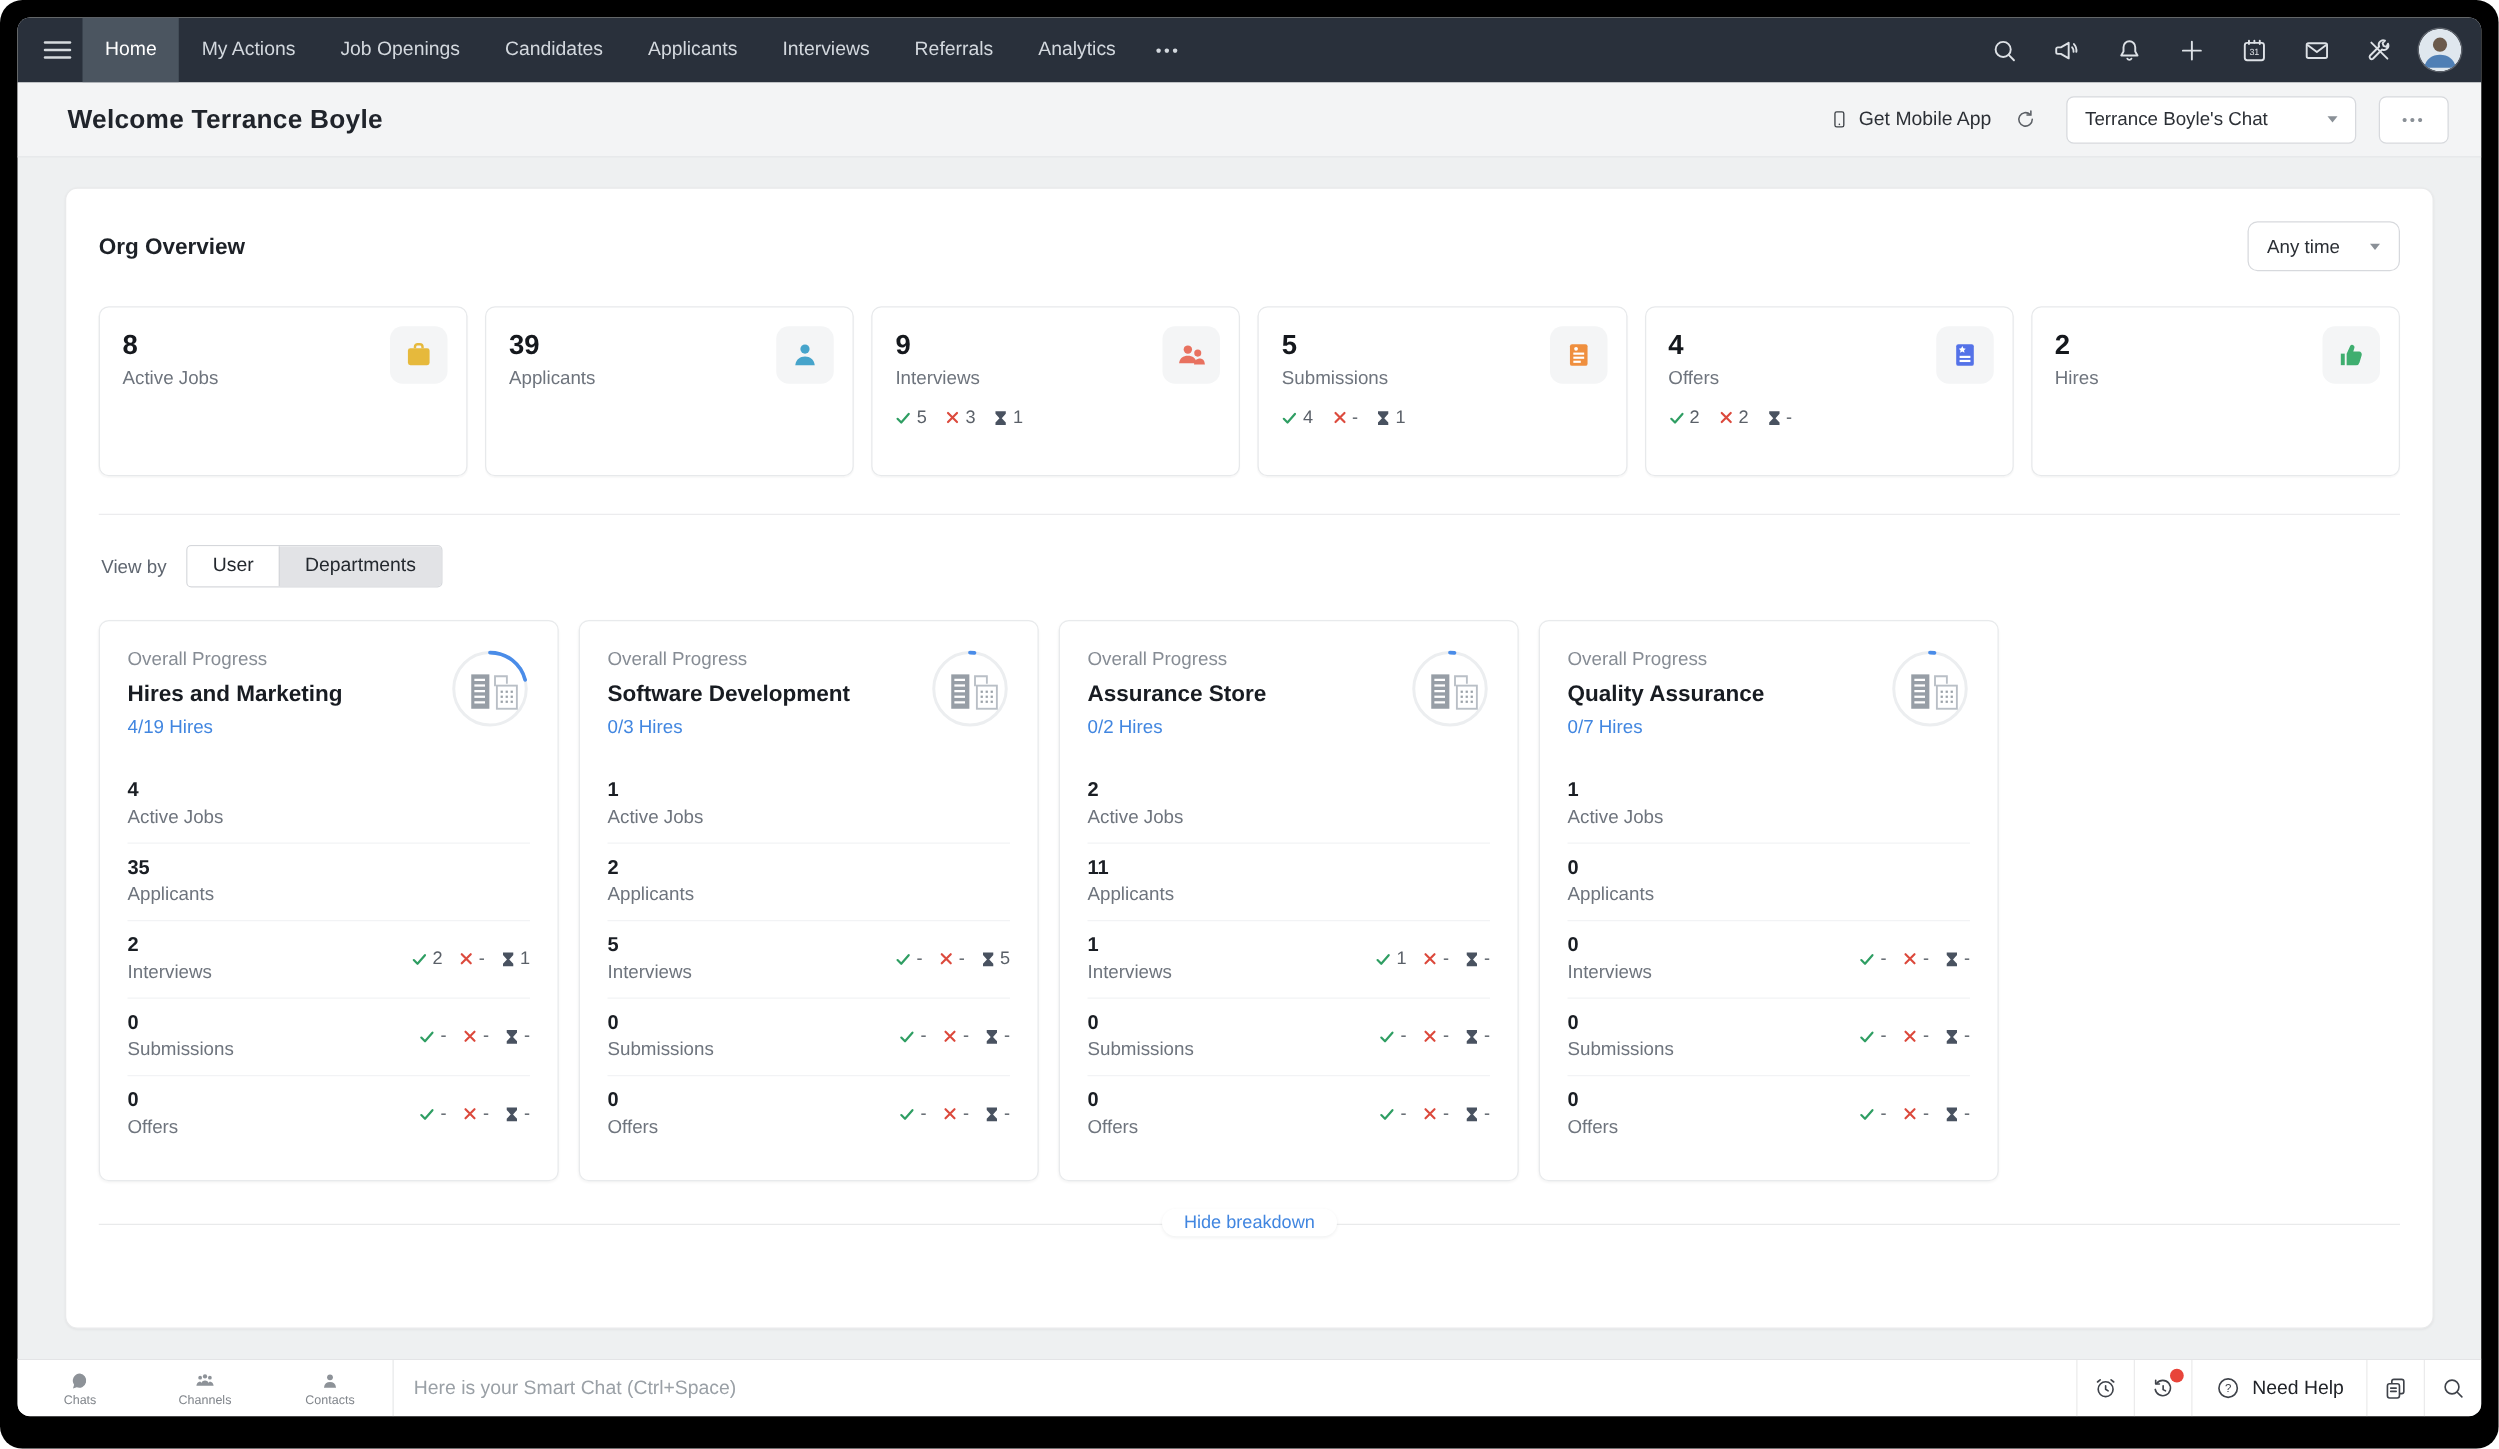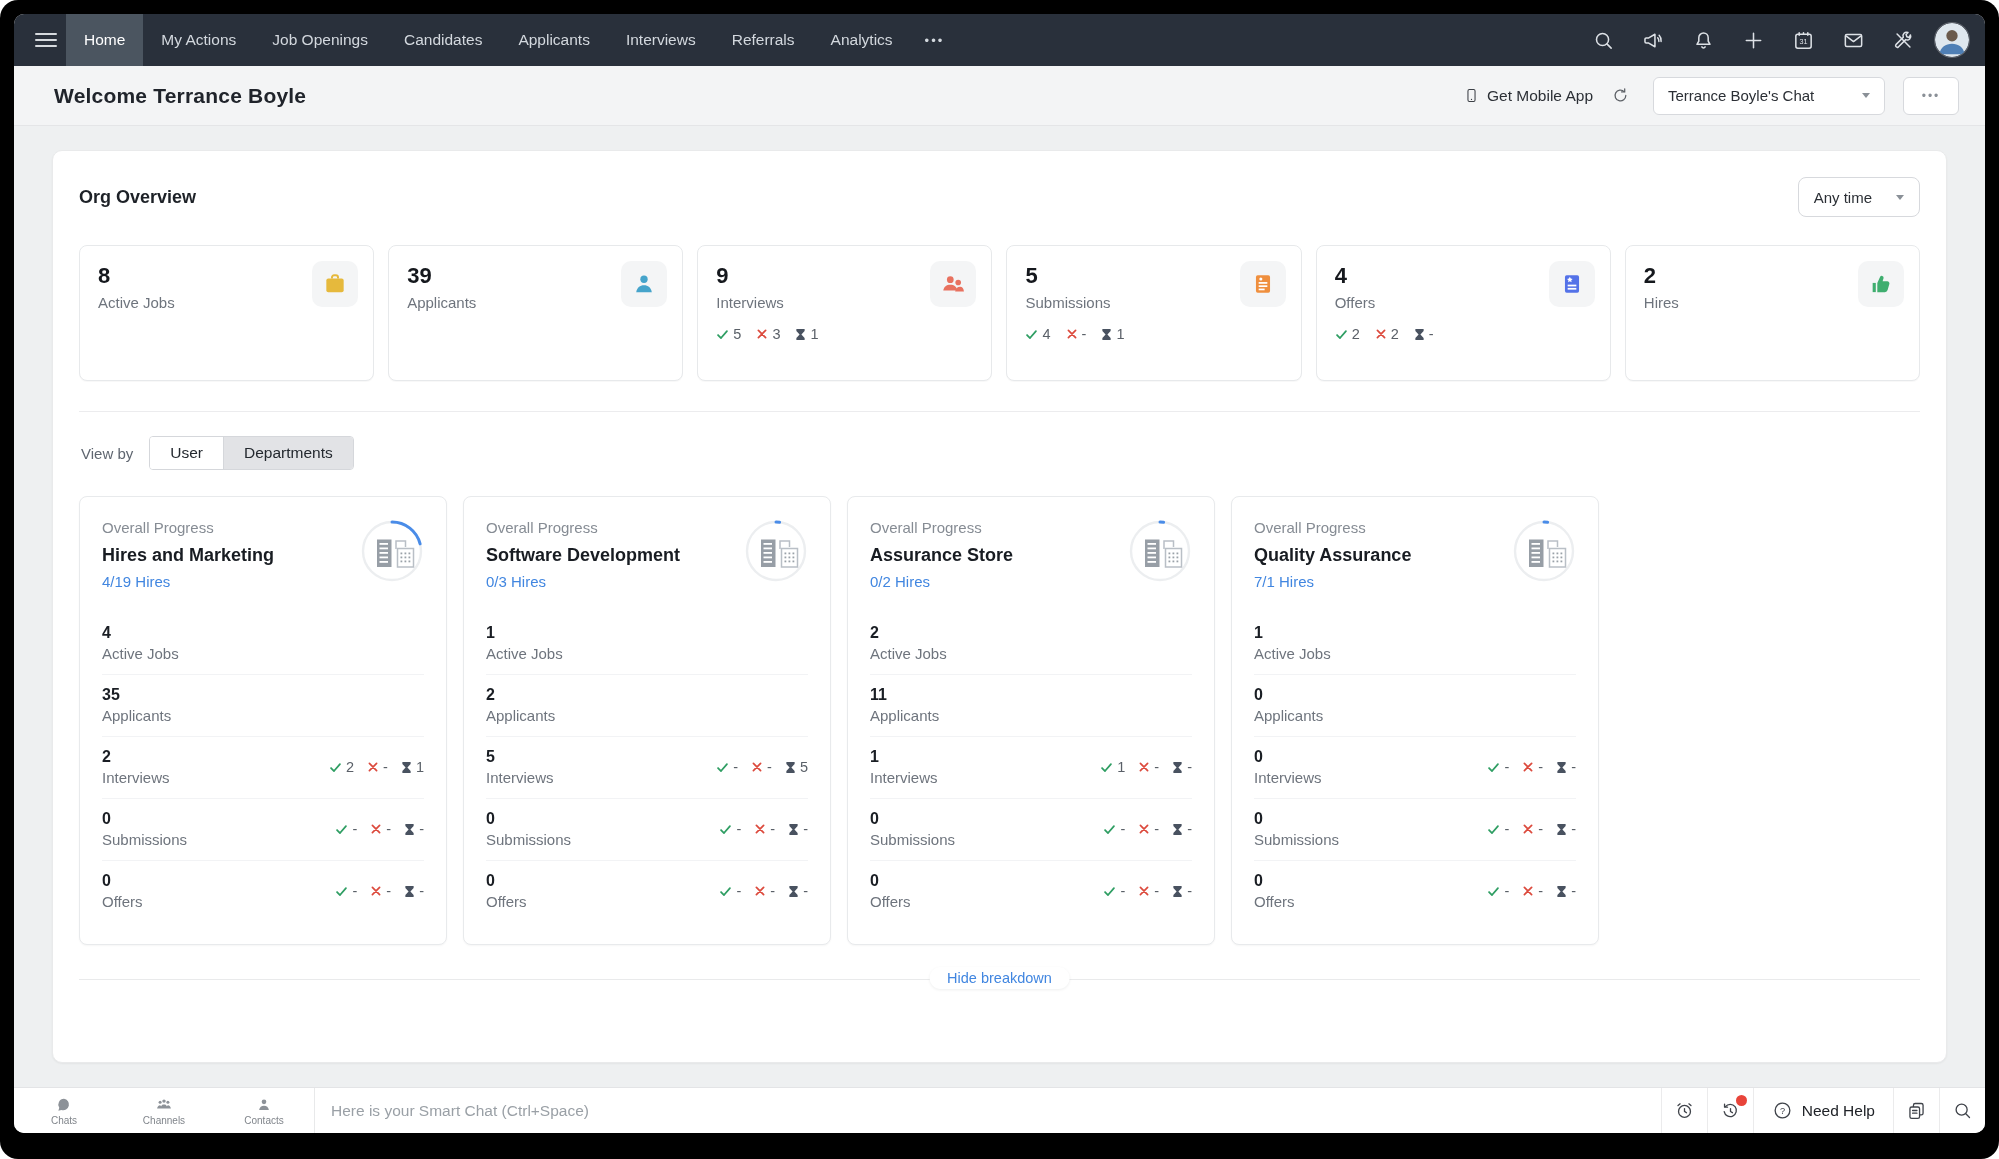--- a/index.html
+++ b/index.html
@@ -700,21 +700,21 @@
                           <path d="M1.5 1h9v2.2L7 7l3.5 3.8V13h-9v-2.2L5 7 1.5 3.2Z" fill="#495260"></path>
                         </svg>
                         <span>-</span>
                       </span>
                     </div>
                   </div>
                 </div>
               </div>
               <div class="dept-card">
                 <div class="dept-head">
-                  <div><div class="dept-overall">Overall Progress</div><div class="dept-name">Quality Assurance</div><span class="dept-hires">7/1 Hires</span></div>
+                  <div><div class="dept-overall">Overall Progress</div><div class="dept-name">Quality Assurance</div><span class="dept-hires">0/7 Hires</span></div>
                   <div class="dept-ico"><svg viewBox="0 0 64 64" width="64" height="64">
     <circle cx="32" cy="32" r="29" fill="#fff" stroke="#eceef0" stroke-width="2.4"></circle>
     <circle cx="32" cy="32" r="29" fill="none" stroke="#4a8ce8" stroke-width="3" stroke-linecap="round" stroke-dasharray="3.6442474781641603 182.212373908208" transform="rotate(-90 32 32)"></circle>
     <path d="M36 30v-8h9.5v6" fill="none" stroke="#b9bfc6" stroke-width="1.5"></path>
     <rect x="37.5" y="29.5" width="16" height="18.5" fill="#fff" stroke="#b9bfc6" stroke-width="1.5"></rect>
     <rect x="40.5" y="33.5" width="1.8" height="1.8" fill="#9aa1a8"></rect>
                       <rect x="44.5" y="33.5" width="1.8" height="1.8" fill="#9aa1a8"></rect>
                       <rect x="48.5" y="33.5" width="1.8" height="1.8" fill="#9aa1a8"></rect>
                       <rect x="40.5" y="37.5" width="1.8" height="1.8" fill="#9aa1a8"></rect>
                       <rect x="44.5" y="37.5" width="1.8" height="1.8" fill="#9aa1a8"></rect>

